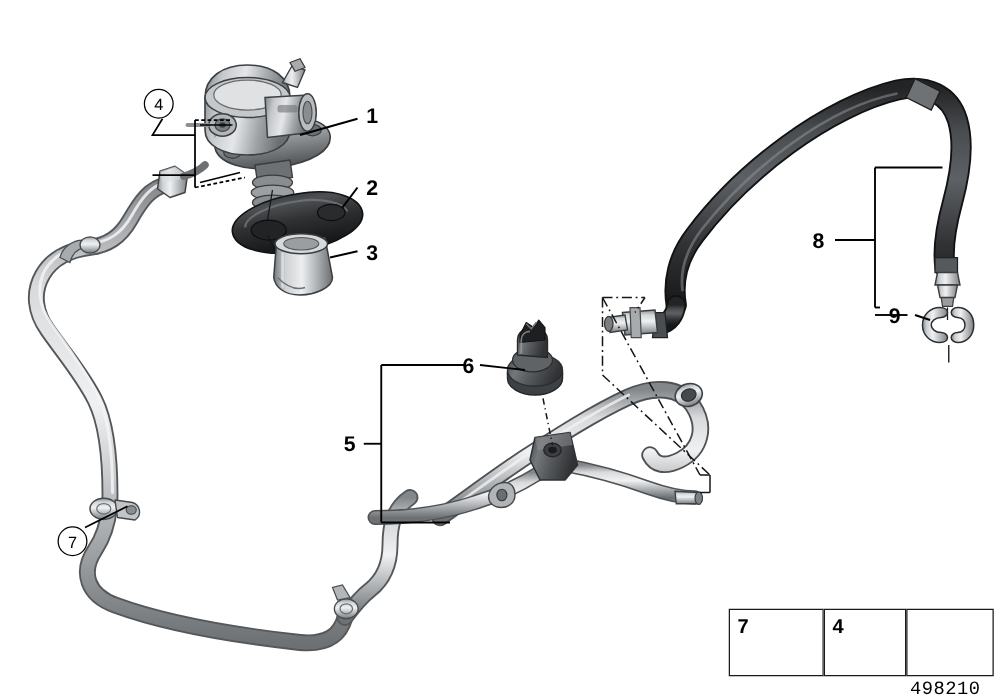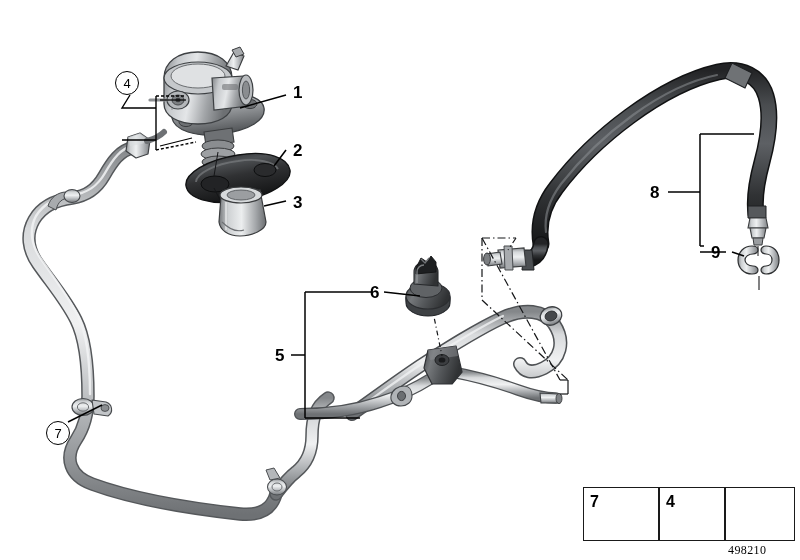--- a/index.html
+++ b/index.html
@@ -59,22 +59,22 @@
   .legend-num {
     position: absolute;
     font-family: "Liberation Sans", sans-serif;
     font-weight: bold;
     font-size: 16px;
     color: #000;
     line-height: 1;
   }
   .diagram-id {
     position: absolute;
-    font-family: Liberation Serif, serif;
-    font-size: 12px;
+    font-family: Liberation Mono, monospace;
+    font-size: 15px;
     color: #000;
     letter-spacing: 0.4px;
     line-height: 1;
   }
 </style>
 </head>
 <body>
 
 <div id="stage">
 

